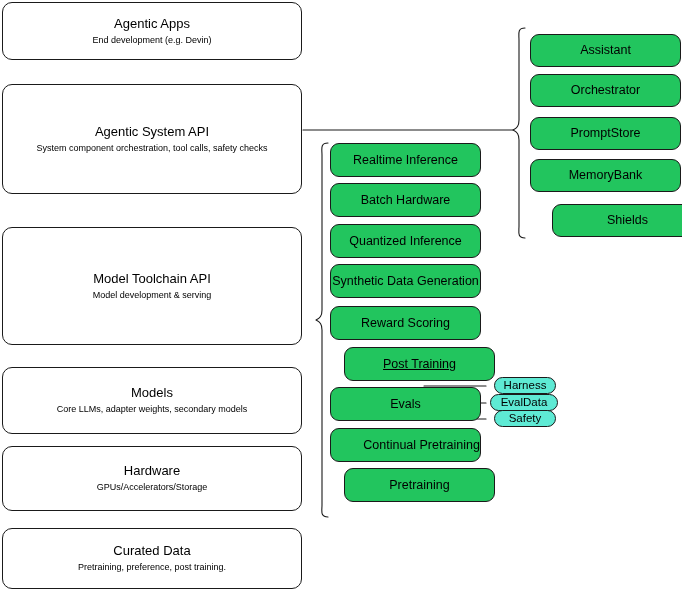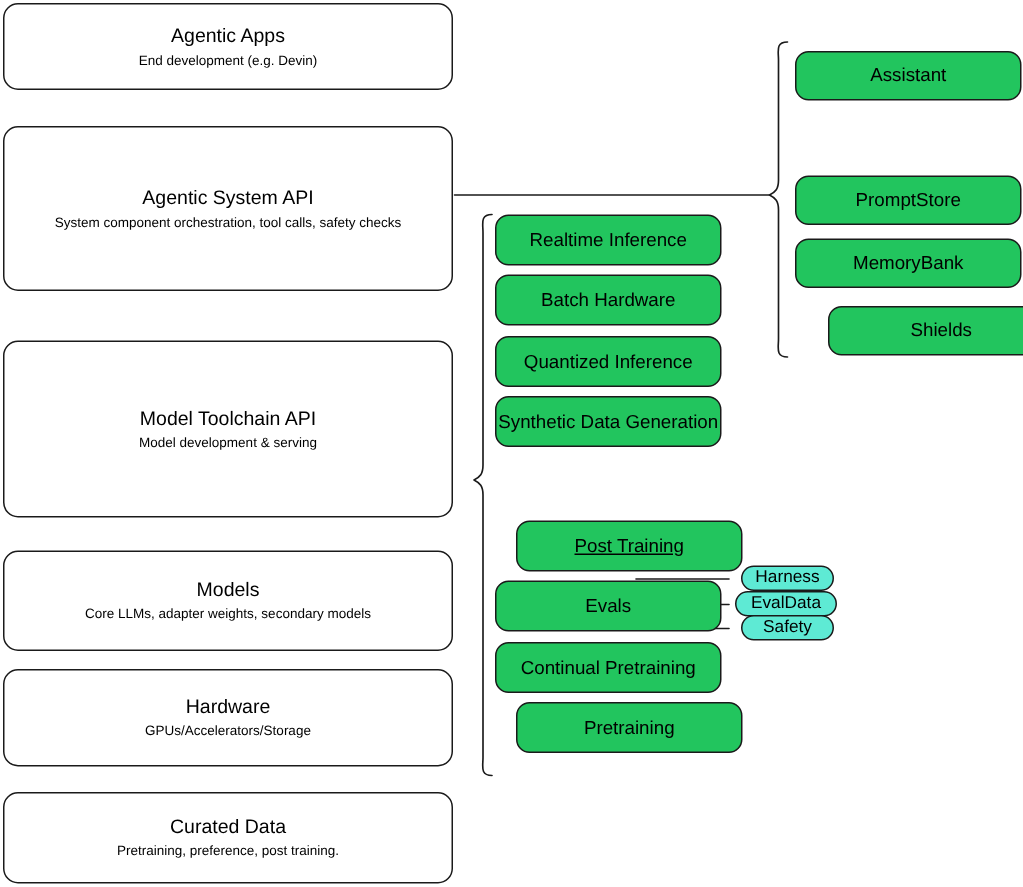--- a/index.html
+++ b/index.html
@@ -154,36 +154,42 @@
   </div>
   <div class="stack-node" style="left:330px; top:183px; width:151px; height:34px;">
     <span>Batch Hardware</span>
   </div>
   <div class="stack-node" style="left:330px; top:224px; width:151px; height:34px;">
     <span>Quantized Inference</span>
   </div>
   <div class="stack-node" style="left:330px; top:264px; width:151px; height:34px;">
     <span>Synthetic Data Generation</span>
   </div>
+  <div class="stack-node" style="left:330px; top:306px; width:151px; height:34px;">
+    <span>Reward Scoring</span>
+  </div>
   <div class="stack-node" style="left:344px; top:347px; width:151px; height:34px;text-decoration:underline;">
     <span>Post Training</span>
   </div>
   <div class="stack-node" style="left:330px; top:387px; width:151px; height:34px;">
     <span>Evals</span>
   </div>
-  <div class="stack-node" style="left:330px; top:428px; width:151px; height:34px;">
+  <div class="stack-node" style="left:330px; top:428px; width:151px; height:34px;justify-content:flex-end;">
     <span>Continual Pretraining</span>
   </div>
   <div class="stack-node" style="left:330px; top:468px; width:151px; height:34px;margin-left:14px;">
     <span>Pretraining</span>
   </div>
 
   <div class="stack-node" style="left:530px; top:34px; width:151px; height:33px;">
     <span>Assistant</span>
   </div>
+  <div class="stack-node" style="left:530px; top:74px; width:151px; height:33px;">
+    <span>Orchestrator</span>
+  </div>
   <div class="stack-node" style="left:530px; top:117px; width:151px; height:33px;">
     <span>PromptStore</span>
   </div>
   <div class="stack-node" style="left:530px; top:159px; width:151px; height:33px;">
     <span>MemoryBank</span>
   </div>
   <div class="stack-node" style="left:552px; top:204px; width:151px; height:33px;">
     <span>Shields</span>
   </div>
 

